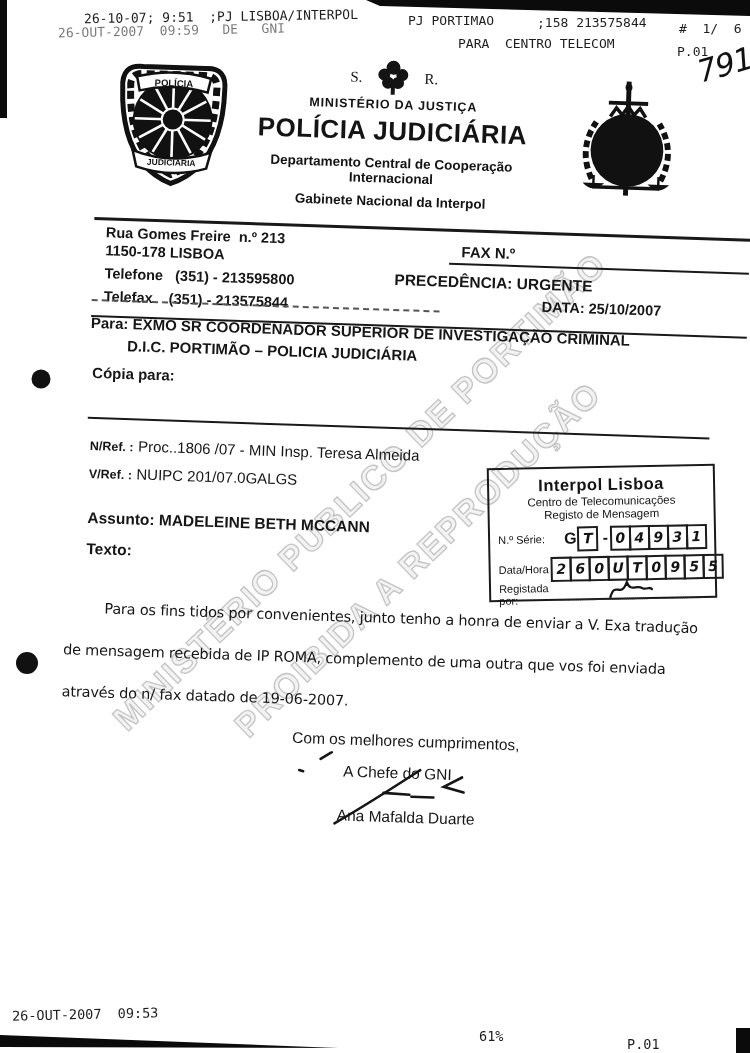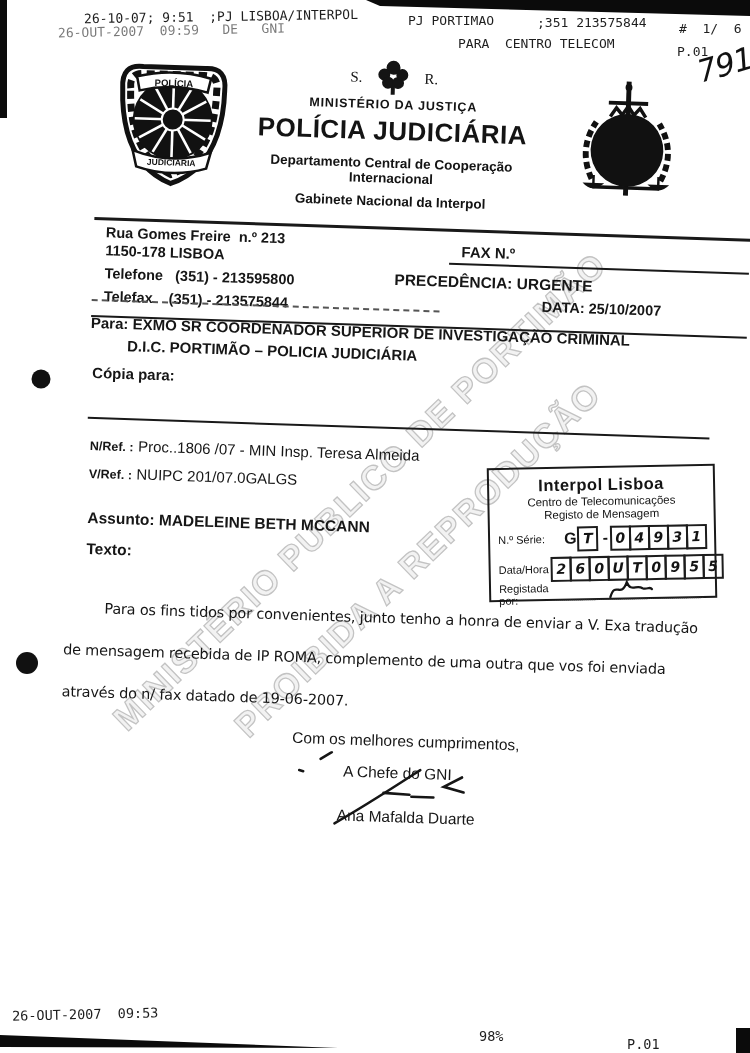--- a/index.html
+++ b/index.html
@@ -96,21 +96,21 @@
 </head>
 <body>
 
 <div class="page">
 
   <div class="wm wm1">MINISTÉRIO PUBLICO DE PORTIMÃO</div>
   <div class="wm wm2">PROIBIDA A REPRODUÇÃO</div>
 
   <div class="fh fh-l1a">26-10-07; 9:51  ;PJ LISBOA/INTERPOL</div>
   <div class="fh fh-l1b">PJ PORTIMAO</div>
-  <div class="fh fh-l1c">;351 213575844</div>
+  <div class="fh fh-l1c">;158 213575844</div>
   <div class="fh fh-l1d">#  1/  6</div>
   <div class="fh fh-l2a">26-OUT-2007  09:59   DE   GNI</div>
   <div class="fh fh-l2b">PARA  CENTRO TELECOM</div>
   <div class="fh fh-l2c">P.01</div>
   <div class="hw7916">7916</div>
 
   <div class="letter">
 
     <svg class="pj-badge" viewBox="0 0 130 132">
       <path d="M14,34 Q12,10 34,12 L96,12 Q118,10 116,34 Q116,58 110,78 Q98,116 65,128 Q32,116 20,78 Q14,58 14,34 Z" fill="#fff" stroke="#111" stroke-width="5"></path>
@@ -242,21 +242,21 @@
       <span class="stamp-label">Registada por:</span>
       <span class="reg-line"></span>
       <svg class="reg-sig" viewBox="0 0 46 26">
         <path d="M3,20 C8,4 13,22 19,6 C23,16 28,8 34,12 C38,14 41,10 43,13" stroke="#161616" stroke-width="2.2" fill="none" stroke-linecap="round"></path>
       </svg>
     </div>
   </div>
 
   <div class="ff ff-a">26-OUT-2007  09:53</div>
   <div class="ff ff-b">5925</div>
-  <div class="ff ff-c">98%</div>
+  <div class="ff ff-c">61%</div>
   <div class="ff ff-d">P.01</div>
 
   <svg class="artifacts" width="750" height="1053" viewBox="0 0 750 1053">
     <polygon points="366,0 750,0 750,16 380,6" fill="#0b0b0b"></polygon>
     <rect x="0" y="0" width="7" height="118" fill="#0b0b0b"></rect>
     <polygon points="0,1035 338,1048 0,1047" fill="#0b0b0b"></polygon>
     <rect x="736" y="1028" width="14" height="25" fill="#0b0b0b"></rect>
     <circle cx="41" cy="379" r="9.5" fill="#111"></circle>
     <circle cx="27" cy="663" r="11" fill="#111"></circle>
   </svg>

